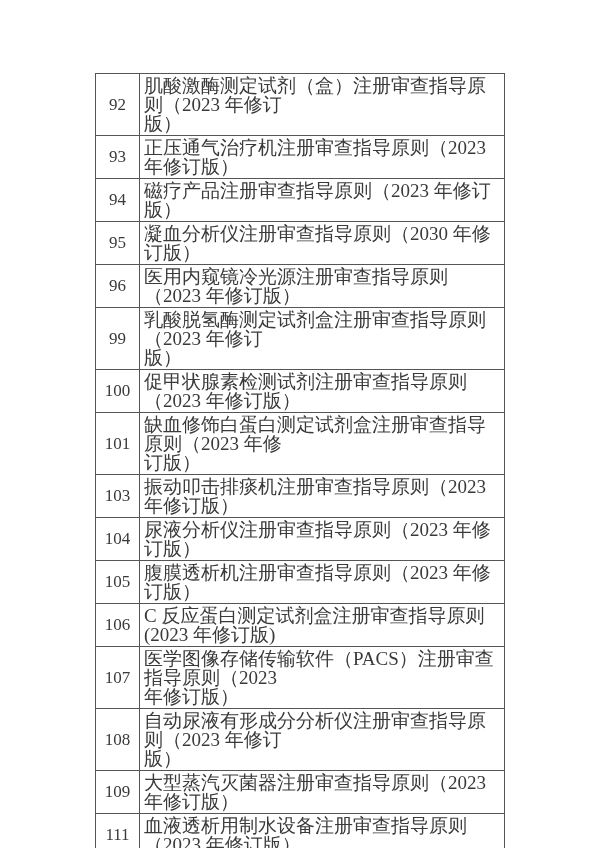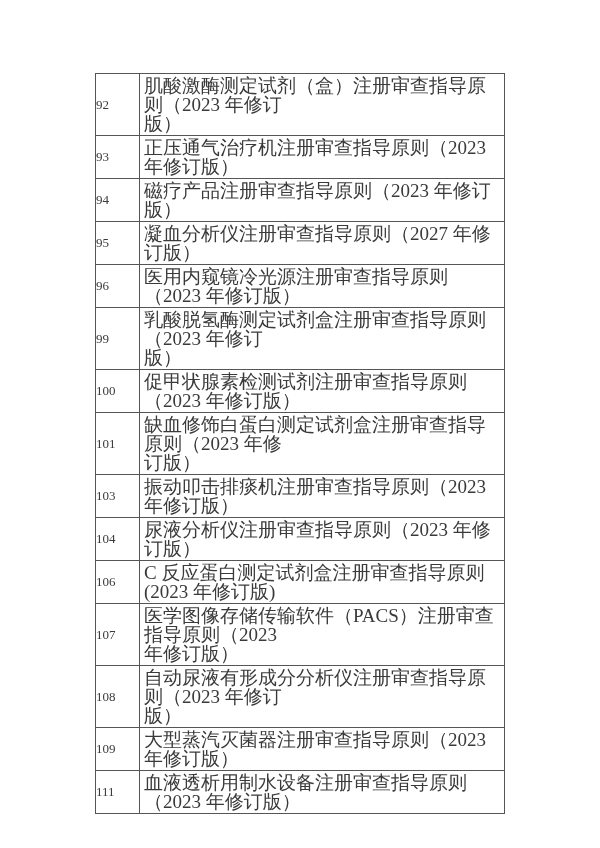--- a/index.html
+++ b/index.html
@@ -26,21 +26,22 @@
     border-collapse: collapse;
     table-layout: fixed;
   }
   table.guideline-table td {
     border: 1px solid var(--border-color, #555555);
     color: var(--text-color, #3a3a3a);
     vertical-align: middle;
   }
   td.num-cell {
     width: 43px;
-    font-size: 13px;
+    text-align: center;
+    font-size: 17px;
     height: 28px;
     line-height: 20px;
     padding: 0;
   }
   td.title-cell {
     text-align: left;
     font-size: 19px;
     line-height: 19px;
     height: 28px;
     padding: 2px 4px;
@@ -75,21 +76,21 @@
     <td class="title-cell">正压通气治疗机注册审查指导原则（2023 年修订版）</td>
   </tr>
 
   <tr>
     <td class="num-cell">94</td>
     <td class="title-cell">磁疗产品注册审查指导原则（2023 年修订版）</td>
   </tr>
 
   <tr>
     <td class="num-cell">95</td>
-    <td class="title-cell">凝血分析仪注册审查指导原则（2027 年修订版）</td>
+    <td class="title-cell">凝血分析仪注册审查指导原则（2030 年修订版）</td>
   </tr>
 
   <tr>
     <td class="num-cell">96</td>
     <td class="title-cell">医用内窥镜冷光源注册审查指导原则（2023 年修订版）</td>
   </tr>
 
 
 
   <tr>
@@ -113,20 +114,24 @@
   <tr>
     <td class="num-cell">103</td>
     <td class="title-cell">振动叩击排痰机注册审查指导原则（2023 年修订版）</td>
   </tr>
 
   <tr>
     <td class="num-cell">104</td>
     <td class="title-cell">尿液分析仪注册审查指导原则（2023 年修订版）</td>
   </tr>
 
+  <tr>
+    <td class="num-cell">105</td>
+    <td class="title-cell">腹膜透析机注册审查指导原则（2023 年修订版）</td>
+  </tr>
 
   <tr>
     <td class="num-cell">106</td>
     <td class="title-cell">C 反应蛋白测定试剂盒注册审查指导原则(2023 年修订版)</td>
   </tr>
 
   <tr>
     <td class="num-cell">107</td>
     <td class="title-cell">医学图像存储传输软件（PACS）注册审查指导原则（2023
 年修订版）</td>

